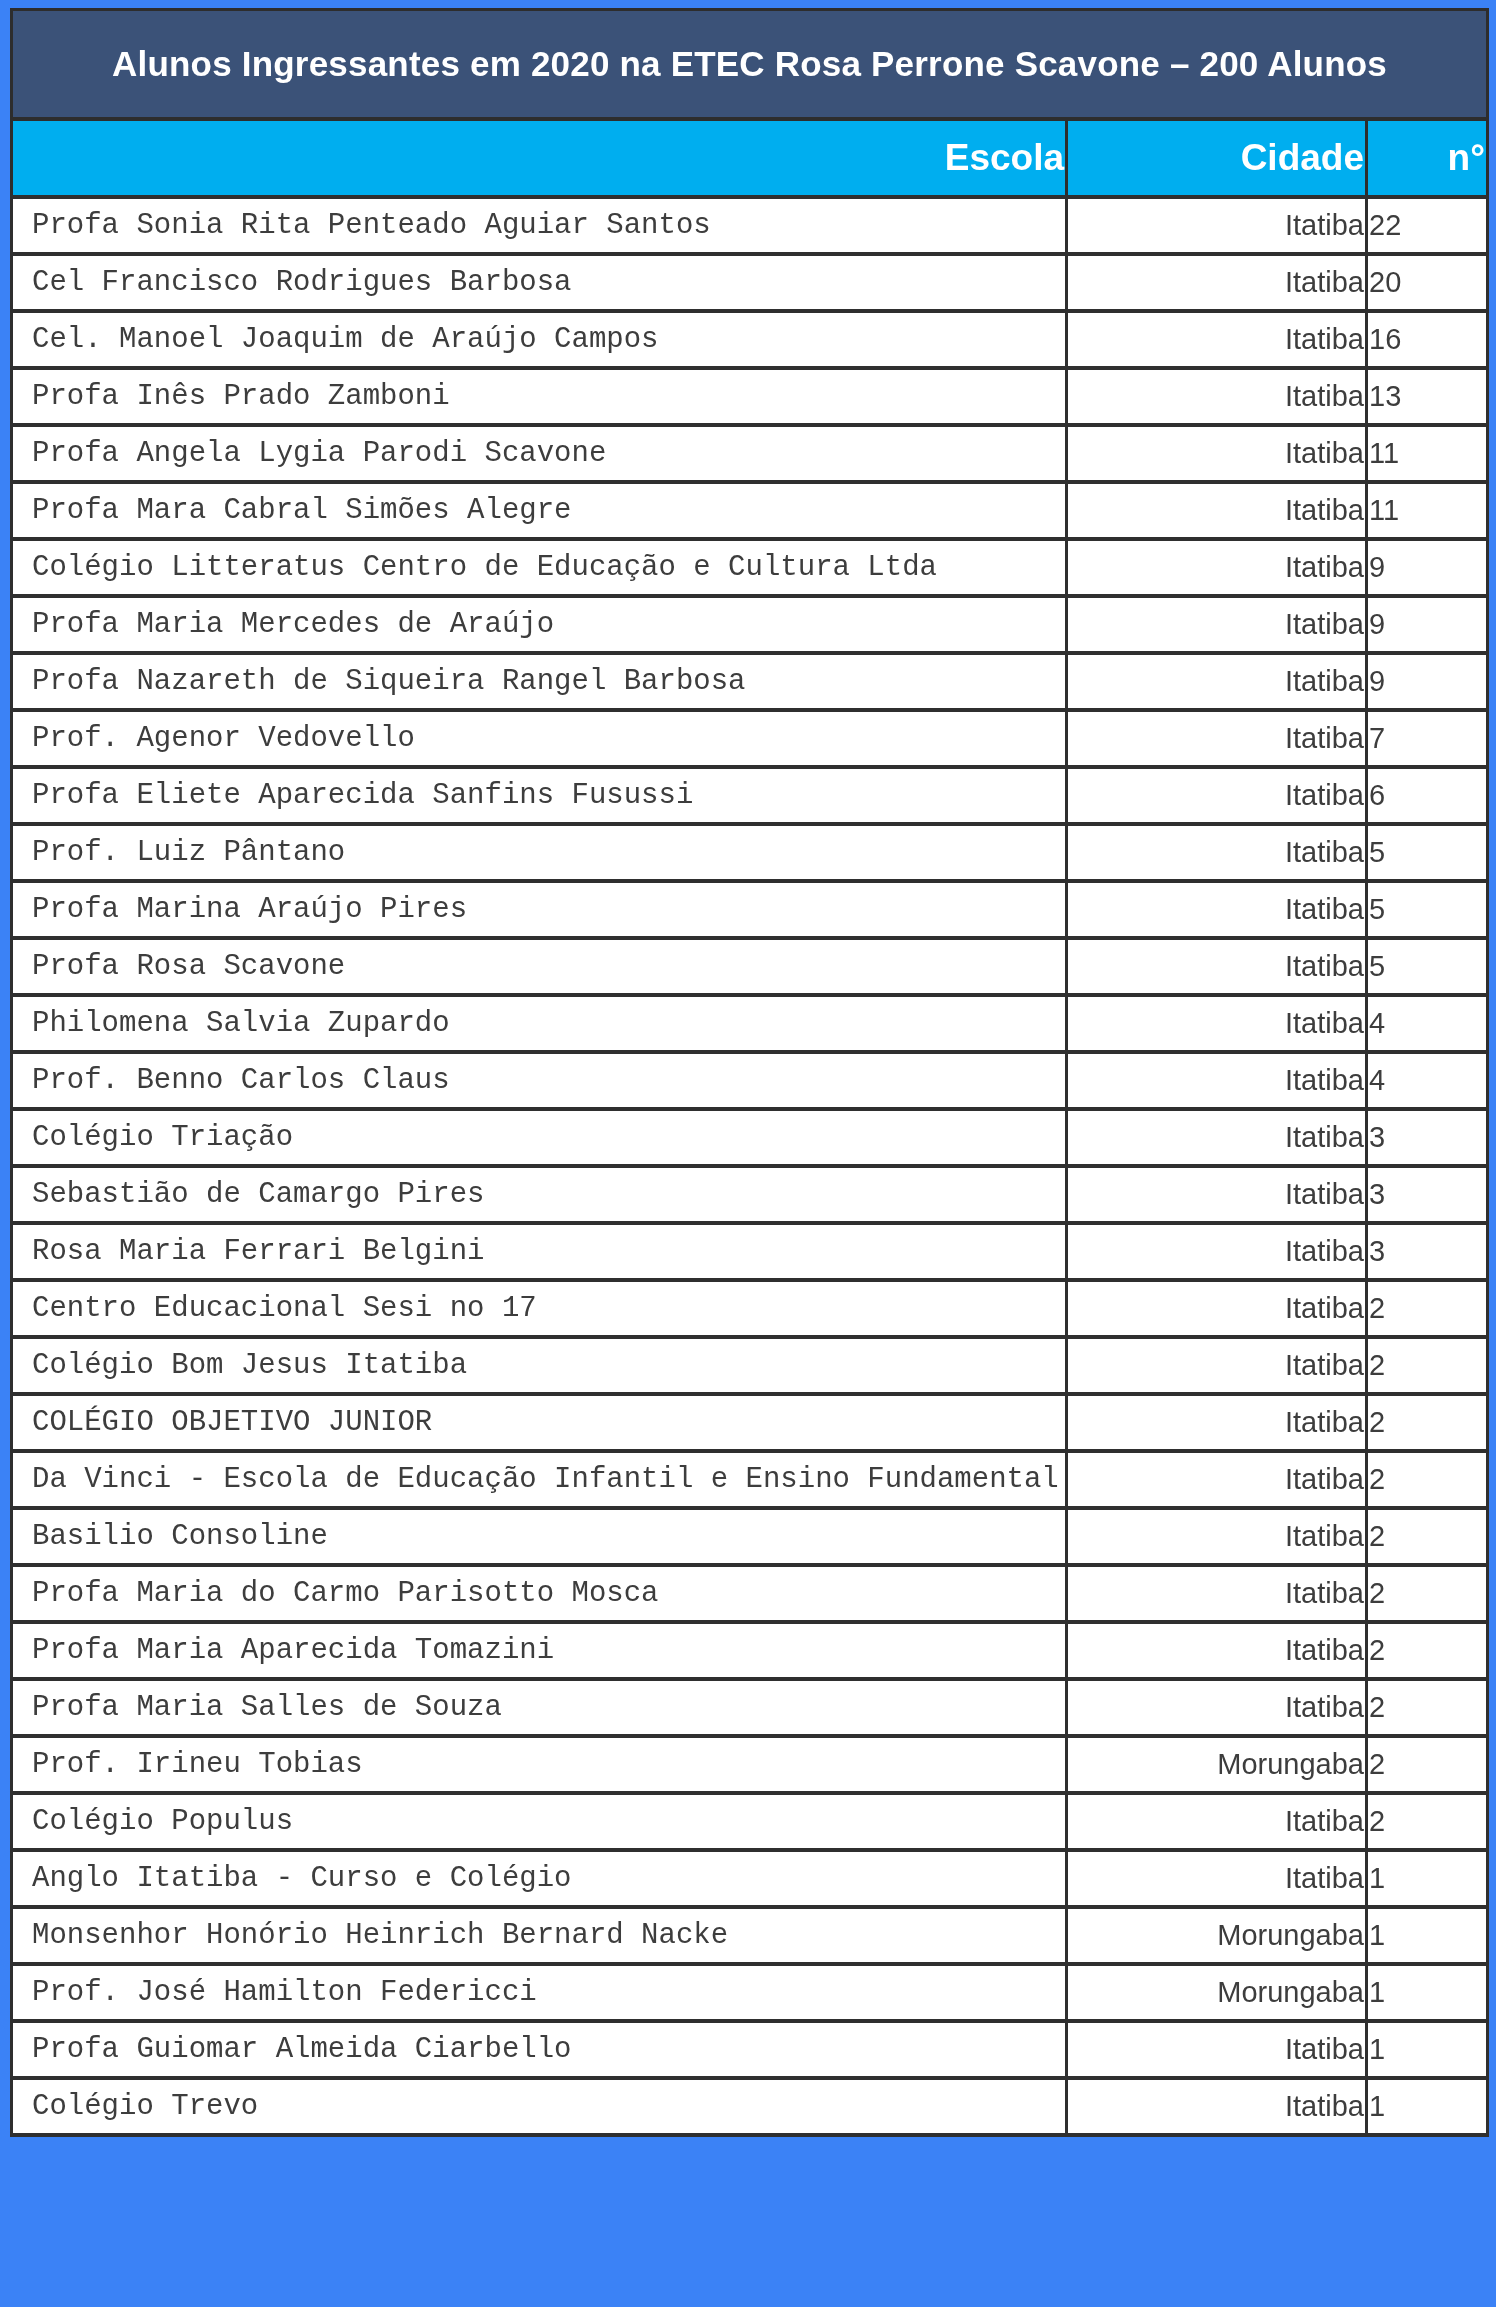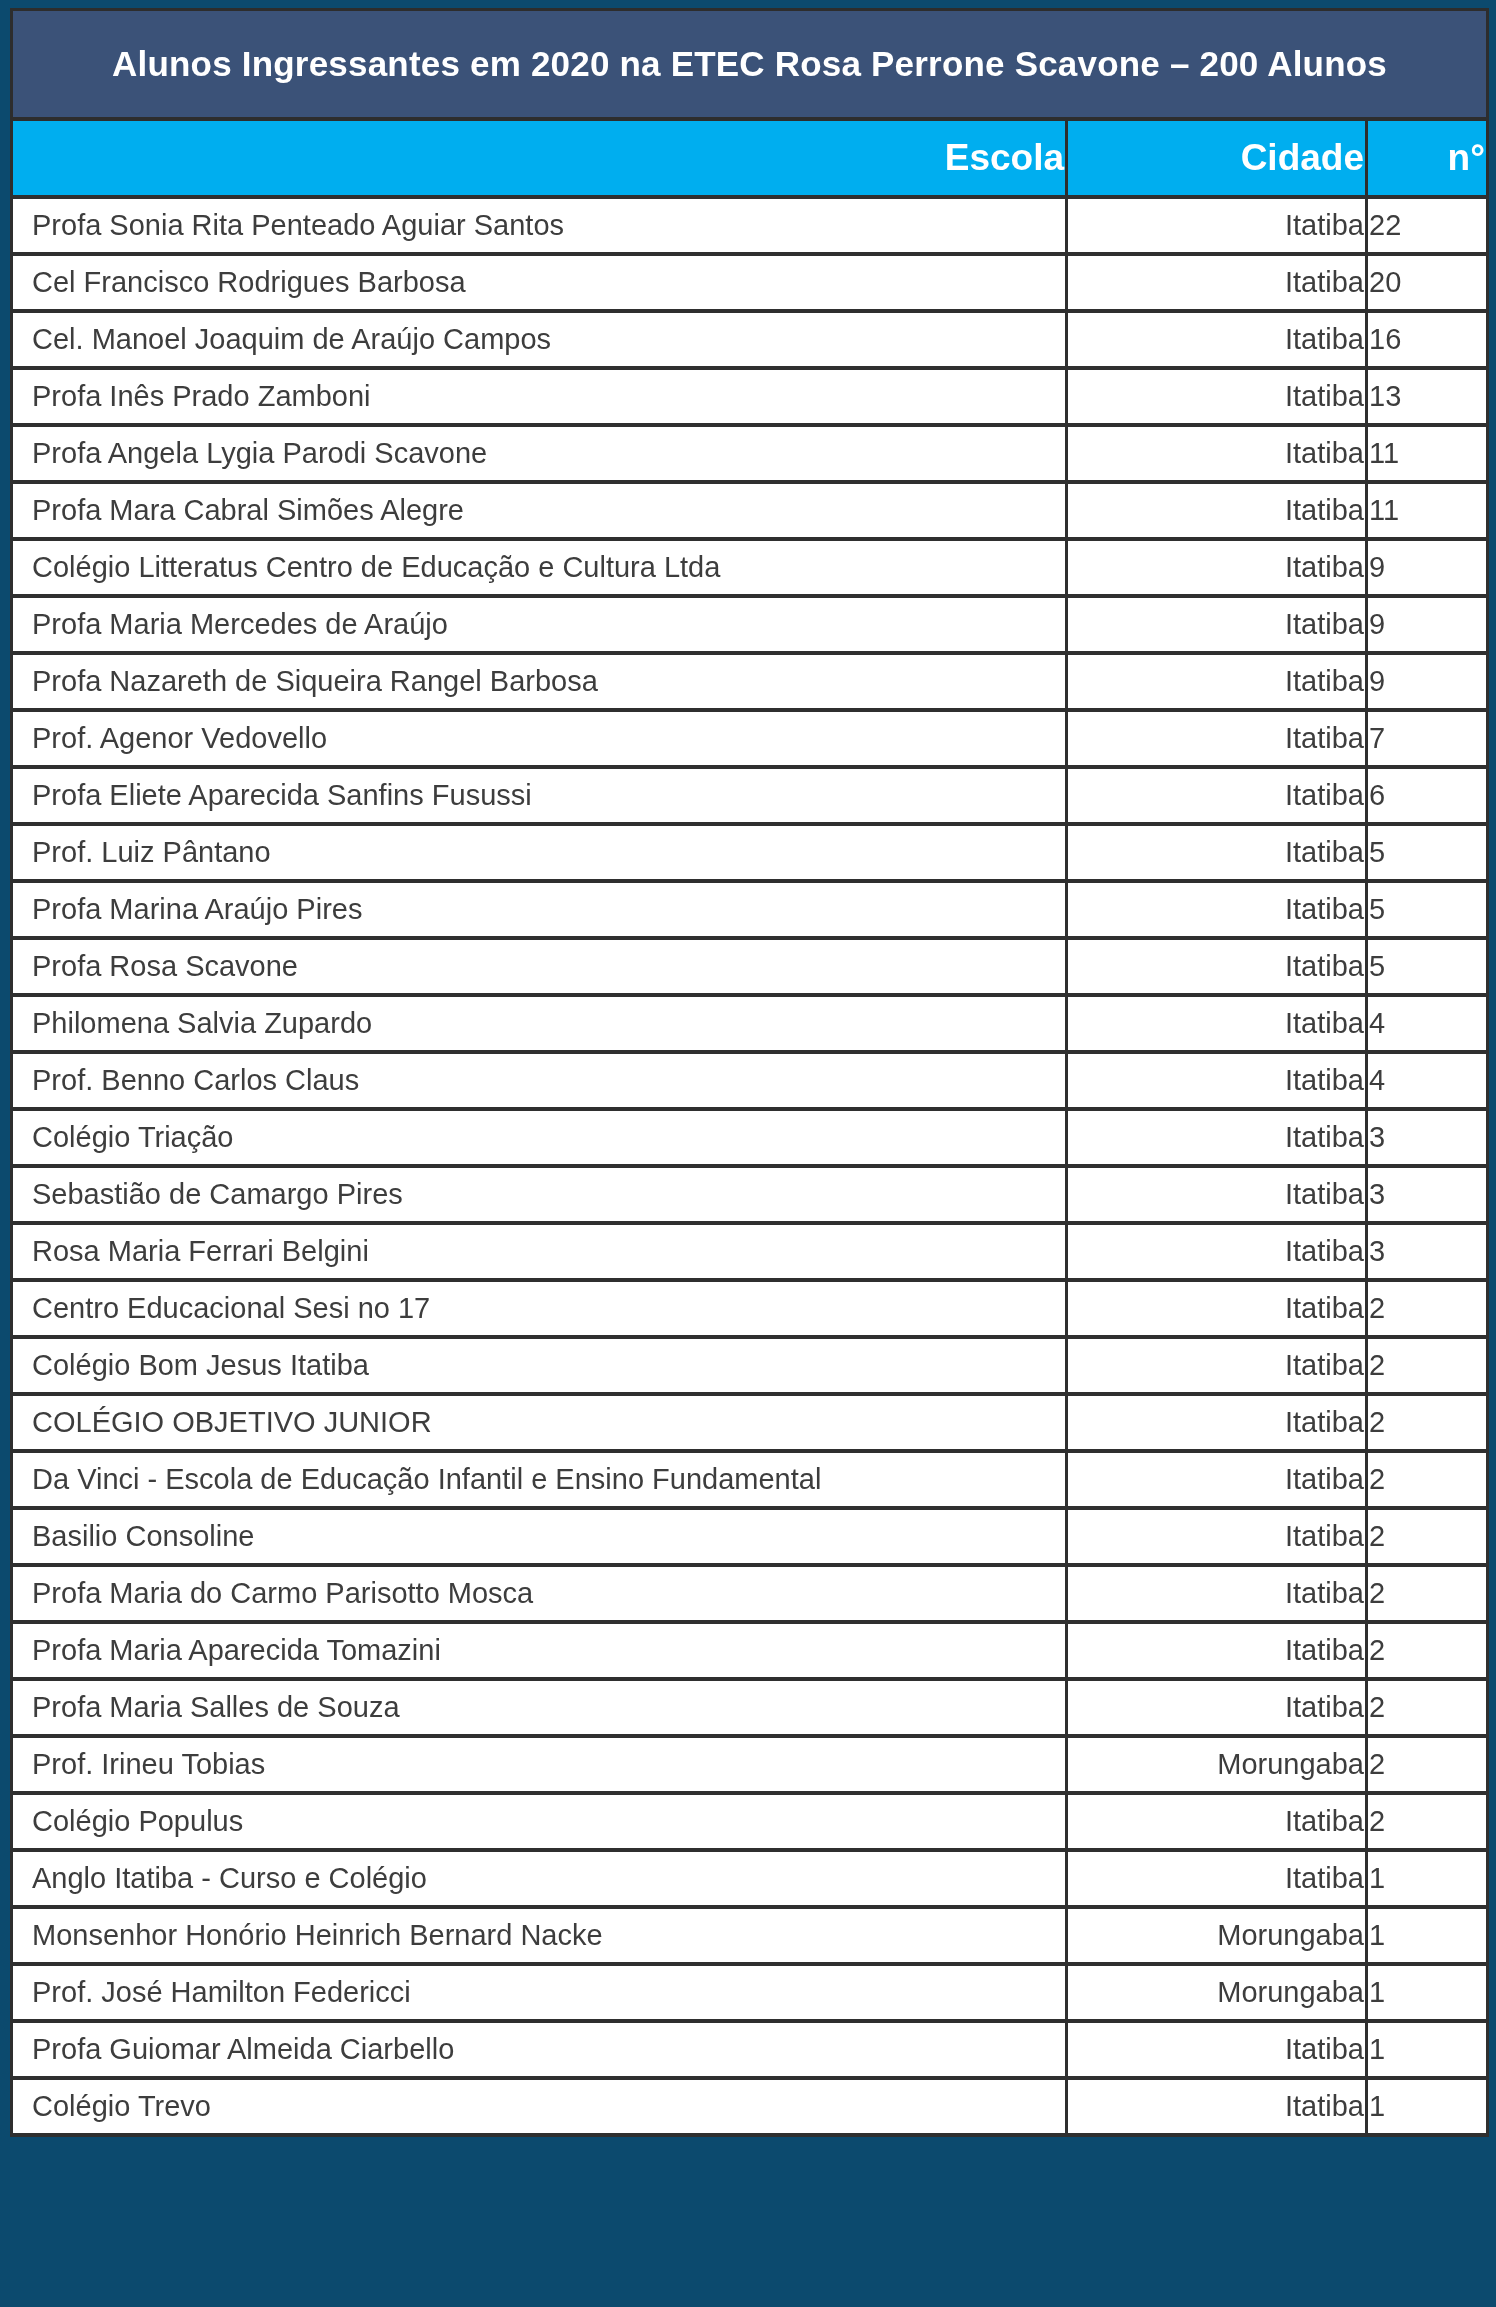--- a/index.html
+++ b/index.html
@@ -6,21 +6,21 @@
     margin: 0;
     padding: 0;
     background: #ffffff;
     font-family: "Liberation Sans", "DejaVu Sans", sans-serif;
   }
   .page {
     width: 1496px;
     height: 2307px;
     box-sizing: border-box;
     padding: 8px 6px 0 10px;
-    background: #0c4a6e;
+    background: #3b82f6;
     overflow: hidden;
   }
   table.school-table {
     width: 1476px;
     border-collapse: collapse;
     table-layout: fixed;
   }
   
   col.col-school { width: 1055px; }
   col.col-city   { width: 300px;  }
@@ -58,21 +58,21 @@
     border: 3px solid #2f2f2f;
     border-top-width: 4px;
     border-bottom-width: 4px;
     height: 51px;
     color: #3d3d3d;
     font-size: 29px;
     vertical-align: middle;
     white-space: nowrap;
     overflow: hidden;
   }
-  .data-row td.school-cell { padding-left: 19px; text-align: left; }
+  .data-row td.school-cell { padding-left: 19px; text-align: left; font-family: Liberation Mono, monospace; }
   .data-row td.city-cell   { padding-left: 31px; text-align: right; }
   .data-row td.count-cell  { text-align: left; }
 </style>
 </head>
 <body>
 
 <div class="page">
   <table class="school-table">
     <colgroup>
       <col class="col-school">

